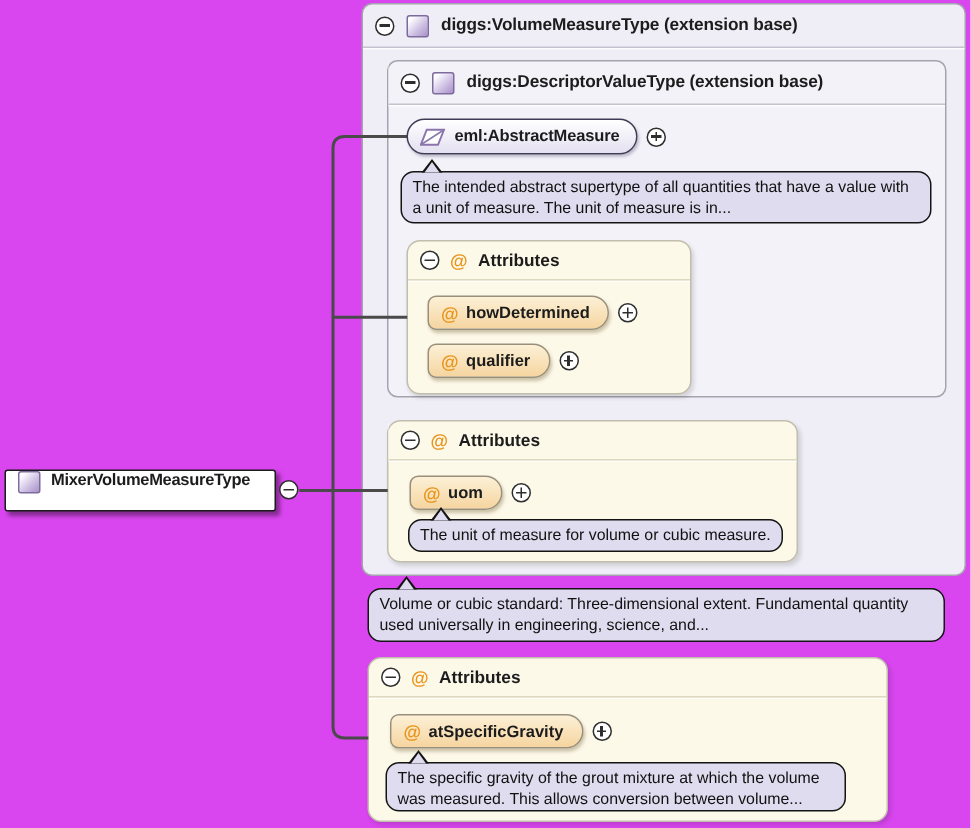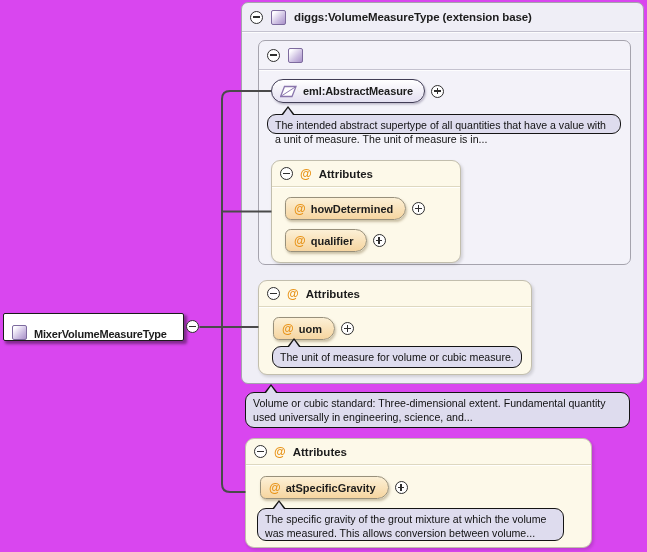--- a/index.html
+++ b/index.html
@@ -64,21 +64,21 @@
   }
   .attr-chip{
     display:inline-flex;align-items:center;gap:5px;height:23px;
     padding:0 12px 0 8px;box-sizing:border-box;border-radius:6px 12px 12px 6px;
     border:1.2px solid #98907b;background:linear-gradient(#fcf0d6,#f6d5a0);
     box-shadow:1px 2px 2.5px rgba(110,85,40,.35);
     font-size:11px;font-weight:bold;white-space:nowrap;
   }
   
   .elem-node{
-    position:absolute;box-sizing:border-box;display:flex;align-items:flex-end;
+    position:absolute;box-sizing:border-box;display:flex;align-items:flex-start;
     gap:7px;padding:0 8px;background:#fff;border:1.6px solid #1b1b1b;
     border-radius:2px;box-shadow:2.5px 2.5px 3px rgba(0,0,0,.4);
     font-size:11px;font-weight:bold;letter-spacing:-.2px;white-space:nowrap;
   }
   
   .bubble{
     position:absolute;box-sizing:border-box;background:#dedcee;
     border:1.2px solid #141414;border-radius:9px;
     font-size:10.6px;line-height:14px;padding:3px 7px;color:#111;
   }
@@ -113,35 +113,36 @@
       <span class="tgl"></span>
       <span class="sq-icon"></span>
       <span class="type-title">diggs:VolumeMeasureType (extension base)</span>
     </div>
   </div>
 
   <div class="type-box inner" style="left:258px;top:40px;width:373px;height:225px;">
     <div class="type-header">
       <span class="tgl"></span>
       <span class="sq-icon"></span>
+      <span class="type-title">diggs:DescriptorValueType (extension base)</span>
     </div>
   </div>
 
   <div class="chip-row z-top" style="left:271px;top:79px;">
     <span class="elem-chip">
       <svg class="pgram-icon" width="17" height="13" viewBox="0 0 17 13">
         <polygon points="4.5,1.5 16,1.5 12,11.5 0.6,11.5" fill="#ffffff" stroke="#8a76ad" stroke-width="1.3"></polygon>
         <line x1="0.6" y1="11.5" x2="16" y2="1.5" stroke="#8a76ad" stroke-width="1"></line>
       </svg>
       <span>eml:AbstractMeasure</span>
     </span>
     <span class="tgl plus"></span>
   </div>
 
-  <div class="bubble" style="left:267px;top:114px;width:354px;height:20px;--tail:13px;">The intended abstract supertype of all quantities that have a value with a unit of measure. The unit of measure is in...</div>
+  <div class="bubble" style="left:267px;top:114px;width:354px;height:35px;--tail:13px;">The intended abstract supertype of all quantities that have a value with a unit of measure. The unit of measure is in...</div>
 
   <div class="attr-box" style="left:271px;top:160px;width:190px;height:103px;">
     <div class="attr-header">
       <span class="tgl"></span>
       <span class="at-icon">@</span>
       <span class="attr-title">Attributes</span>
     </div>
   </div>
   <div class="chip-row z-top" style="left:285px;top:197px;">
     <span class="attr-chip">

